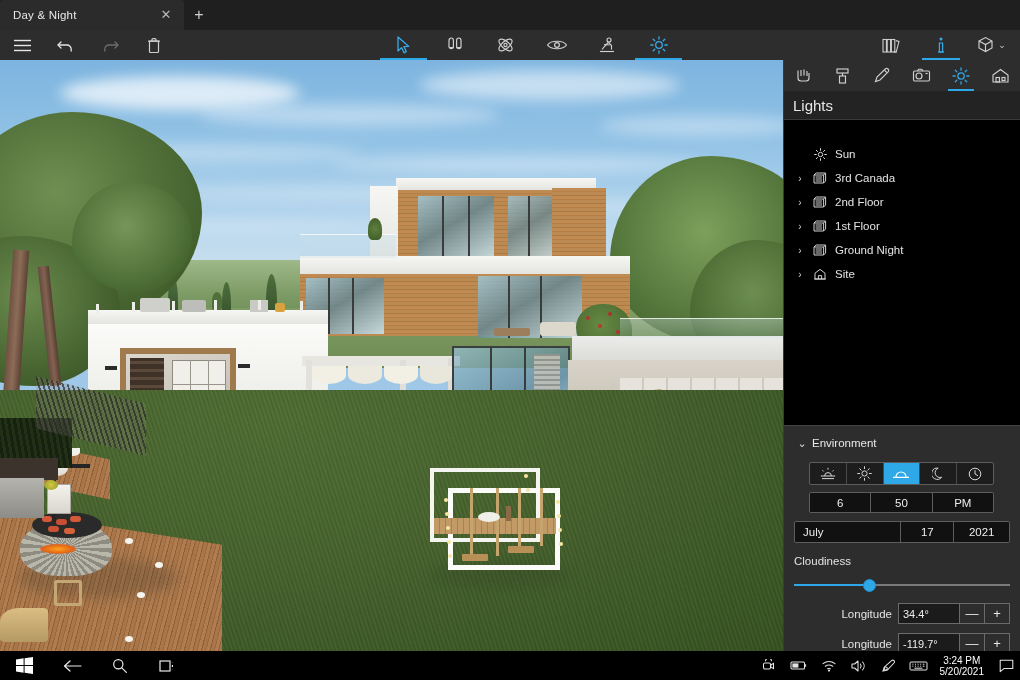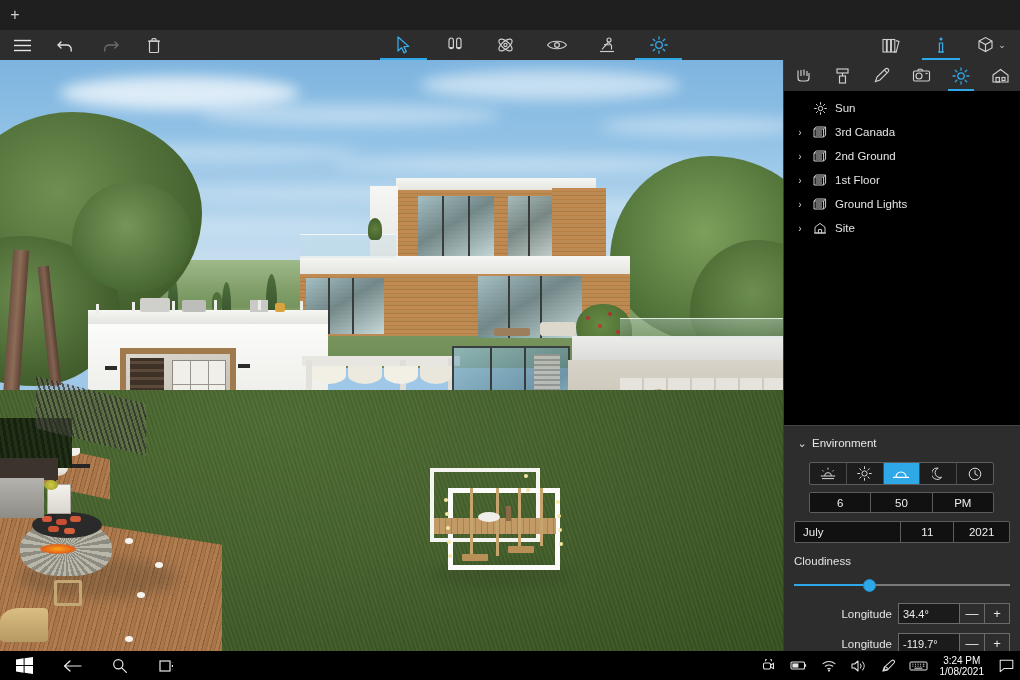--- a/index.html
+++ b/index.html
@@ -134,21 +134,21 @@
     display:flex; align-items:center; justify-content:center; cursor:pointer;
   }
   .rp-tab.active::after {
     content:""; position:absolute; left:7px; right:7px; bottom:0; height:2px; background:#2fa8e8;
   }
   .rp-title-bar {
     height:29px; background:#232323; border-bottom:1px solid #3a3a3a;
     display:flex; align-items:center;
   }
   .rp-title { color:#e6e6e6; font-size:15px; margin-left:9px; font-weight:300; }
-  .lights-list { padding-top:5px; height:245px; background:#000; }
+  .lights-list { padding-top:22px; height:245px; background:#000; }
   .light-row {
     height:24px; display:flex; align-items:center; cursor:pointer; padding-left:7px;
   }
   .chev {
     width:18px; text-align:center; color:#cdcdcd; font-size:10px; flex:0 0 18px;
   }
   .light-ico { width:22px; display:flex; align-items:center; justify-content:center; flex:0 0 22px; }
   .light-label { color:#e4e4e4; font-size:11.5px; margin-left:4px; }
 
   
@@ -236,20 +236,24 @@
     margin:0 8px 0 6px; cursor:pointer;
   }
   .notif { width:28px; height:29px; display:flex; align-items:center; justify-content:center; cursor:pointer; }
 </style>
 </head>
 <body>
 
 <div class="app">
 
   <div class="tabbar">
+    <div class="tab">
+      <span class="tab-label">Day &amp; Night</span>
+      <span class="tab-close">✕</span>
+    </div>
     <div class="tab-new">+</div>
   </div>
 
   <div class="toolbar">
     <div class="tb-left">
       <div class="tb-btn">
         <svg width="19" height="13" viewBox="0 0 19 13">
           <g stroke="#e6e6e6" stroke-width="1.4">
             <line x1="1" y1="1.5" x2="18" y2="1.5"></line>
             <line x1="1" y1="6.5" x2="18" y2="6.5"></line>
@@ -722,20 +726,23 @@
         <svg width="19" height="16" viewBox="0 0 19 16">
           <g fill="none" stroke="#cfcfcf" stroke-width="1.15">
             <path d="M2 7 L9.5 1.5 L17 7 V14 H2 Z"></path>
             <rect x="5" y="9.5" width="3.4" height="4.5"></rect>
             <rect x="11" y="9.5" width="3" height="3"></rect>
           </g>
         </svg>
       </div>
     </div>
 
+    <div class="rp-title-bar">
+      <span class="rp-title">Lights</span>
+    </div>
 
     <div class="lights-list">
 
       <div class="light-row">
         <span class="chev"></span>
         <span class="light-ico">
           <svg width="13" height="13" viewBox="0 0 13 13">
             <circle cx="6.5" cy="6.5" r="2.2" fill="none" stroke="#d8d8d8" stroke-width="1"></circle>
             <g stroke="#d8d8d8" stroke-width="1" stroke-linecap="round">
               <line x1="6.5" y1="0.6" x2="6.5" y2="2.3"></line>
@@ -770,21 +777,21 @@
         <span class="chev">›</span>
         <span class="light-ico">
           <svg width="14" height="12" viewBox="0 0 14 12">
             <g fill="none" stroke="#d0d0d0" stroke-width="1">
               <path d="M1 3 L3.2 1 H12.6 V9 L10.6 11 H1 Z"></path>
               <path d="M1 3 H10.6 V11 M10.6 3 L12.6 1"></path>
               <path d="M2.6 5 H9 M2.6 7 H9 M2.6 9 H9"></path>
             </g>
           </svg>
         </span>
-        <span class="light-label">2nd Ground</span>
+        <span class="light-label">2nd Floor</span>
       </div>
 
       <div class="light-row">
         <span class="chev">›</span>
         <span class="light-ico">
           <svg width="14" height="12" viewBox="0 0 14 12">
             <g fill="none" stroke="#d0d0d0" stroke-width="1">
               <path d="M1 3 L3.2 1 H12.6 V9 L10.6 11 H1 Z"></path>
               <path d="M1 3 H10.6 V11 M10.6 3 L12.6 1"></path>
               <path d="M2.6 5 H9 M2.6 7 H9 M2.6 9 H9"></path>
@@ -798,21 +805,21 @@
         <span class="chev">›</span>
         <span class="light-ico">
           <svg width="14" height="12" viewBox="0 0 14 12">
             <g fill="none" stroke="#d0d0d0" stroke-width="1">
               <path d="M1 3 L3.2 1 H12.6 V9 L10.6 11 H1 Z"></path>
               <path d="M1 3 H10.6 V11 M10.6 3 L12.6 1"></path>
               <path d="M2.6 5 H9 M2.6 7 H9 M2.6 9 H9"></path>
             </g>
           </svg>
         </span>
-        <span class="light-label">Ground Lights</span>
+        <span class="light-label">Ground Night</span>
       </div>
 
       <div class="light-row">
         <span class="chev">›</span>
         <span class="light-ico">
           <svg width="14" height="12" viewBox="0 0 14 12">
             <g fill="none" stroke="#d0d0d0" stroke-width="1">
               <path d="M2 11 V5.2 L7 1.4 L12 5.2 V11 Z"></path>
               <path d="M1 11 H13"></path>
               <path d="M5.4 11 V7.6 H8.6 V11"></path>
@@ -880,21 +887,21 @@
       </div>
 
       <div class="triple">
         <div class="cell">6</div>
         <div class="cell">50</div>
         <div class="cell">PM</div>
       </div>
 
       <div class="datebar">
         <div class="cell dc-month">July</div>
-        <div class="cell dc-day">11</div>
+        <div class="cell dc-day">17</div>
         <div class="cell dc-year">2021</div>
       </div>
 
       <div class="cloud-label">Cloudiness</div>
       <div class="slider">
         <div class="slider-track"></div>
         <div class="slider-fill" id="cloudFill" style="width: 75.6px;"></div>
         <div class="slider-thumb" id="cloudThumb" style="left: 69.1px;"></div>
       </div>
 
@@ -999,21 +1006,21 @@
           <g fill="none" stroke="#e4e4e4" stroke-width="1">
             <rect x="1" y="2" width="17" height="8" rx="1"></rect>
             <path d="M3.4 4.2 h1 M6 4.2 h1 M8.6 4.2 h1 M11.2 4.2 h1 M13.8 4.2 h1.6"></path>
             <path d="M3.4 6.2 h1 M6 6.2 h1 M8.6 6.2 h1 M11.2 6.2 h1 M13.8 6.2 h1.6"></path>
             <path d="M5.4 8.2 h8"></path>
           </g>
         </svg>
       </div>
       <div class="clock">
         <div>3:24 PM</div>
-        <div>1/08/2021</div>
+        <div>5/20/2021</div>
       </div>
       <div class="notif">
         <svg width="15" height="14" viewBox="0 0 15 14">
           <path d="M1.2 1.2 H13.8 V9.4 H5.2 L1.2 12.6 Z" fill="none" stroke="#e4e4e4" stroke-width="1.05" stroke-linejoin="round"></path>
         </svg>
       </div>
     </div>
   </div>
 
 </div>

